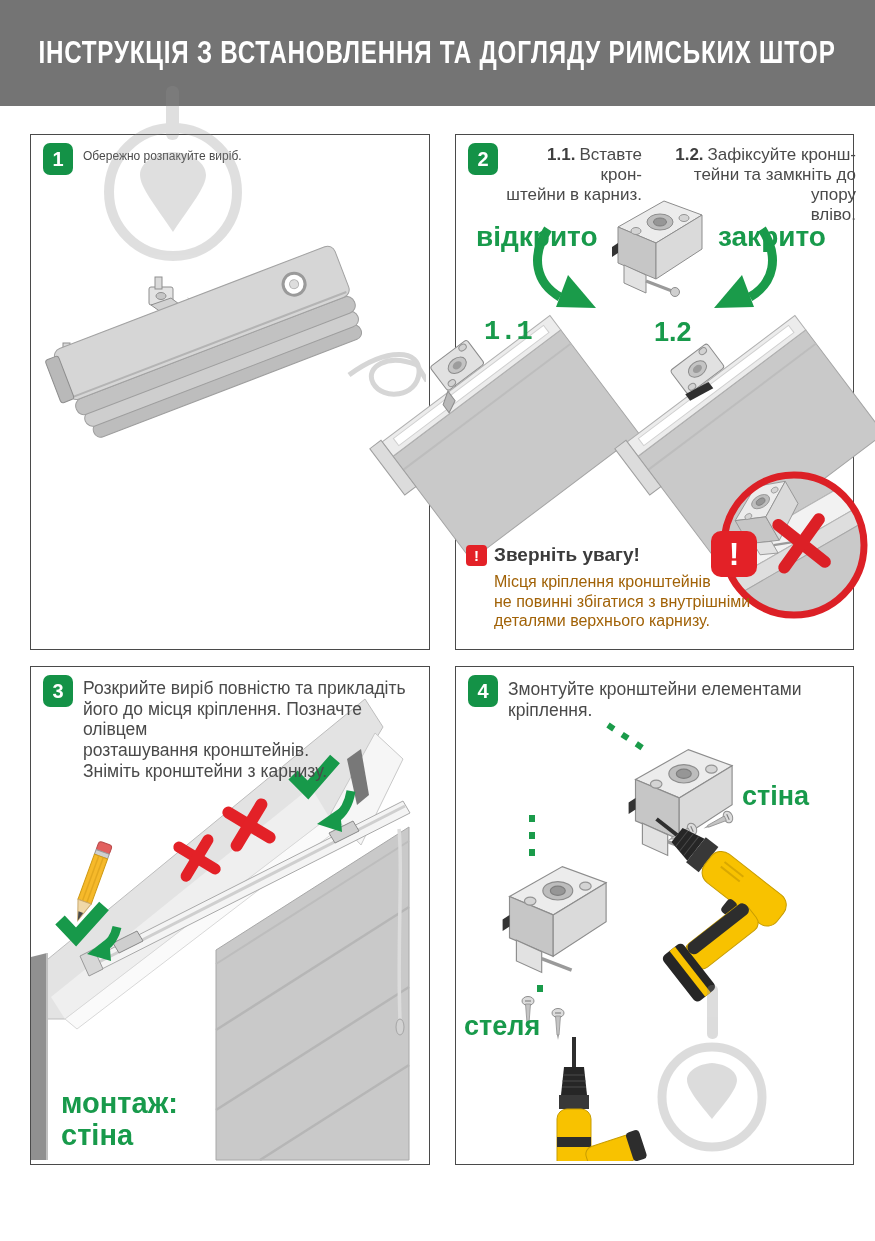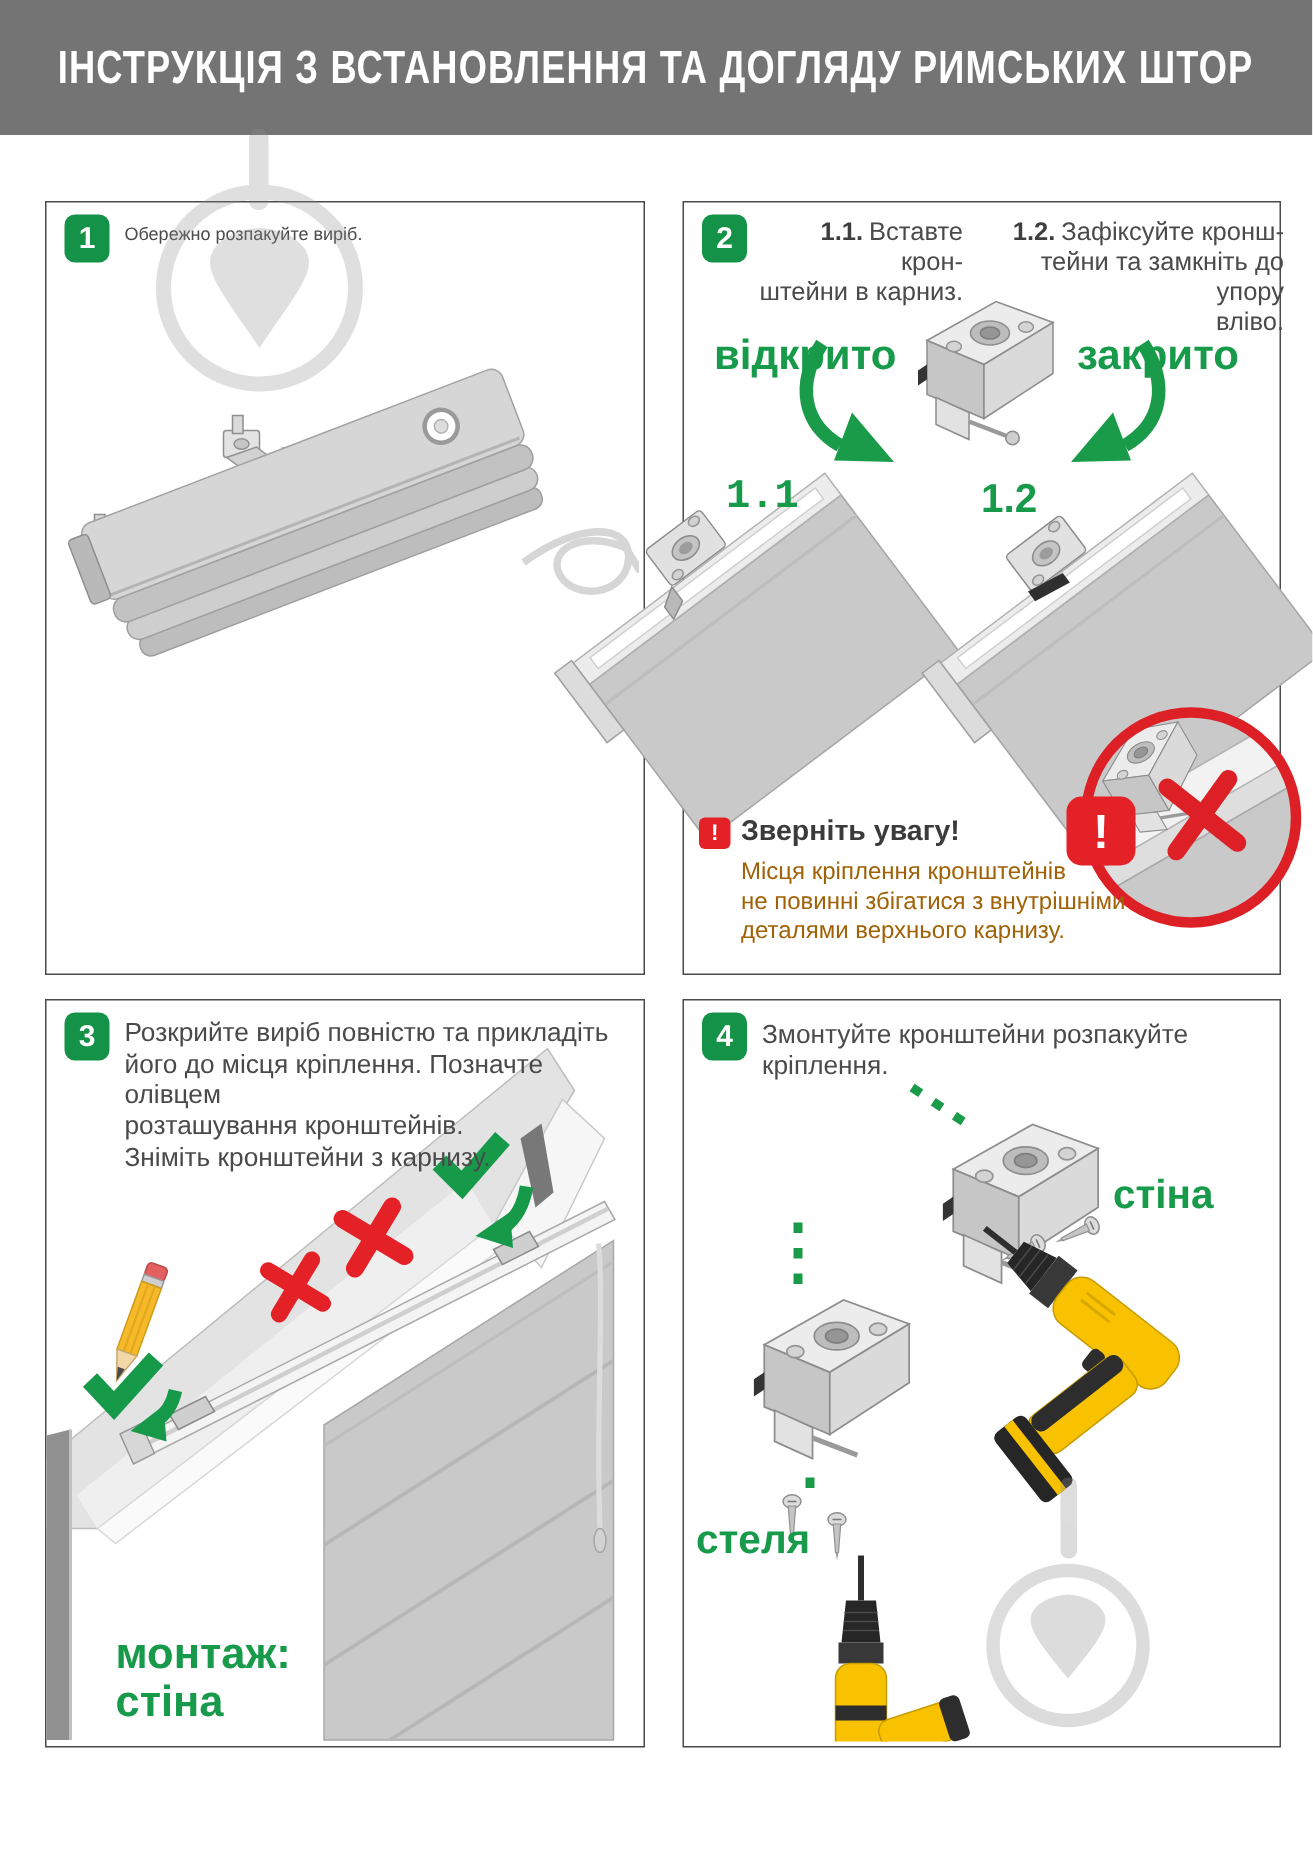--- a/index.html
+++ b/index.html
@@ -1,18 +1,18 @@
 <!DOCTYPE html>
 <html><head>
 <meta charset="utf-8">
 <style>
   html,body{margin:0;padding:0;background:#ffffff;}
   .stage{position:relative;width:875px;height:1241px;background:#ffffff;overflow:hidden;
          font-family:"Liberation Sans","DejaVu Sans",sans-serif;}
-  .header{position:absolute;left:0;top:0;width:875px;height:90px;background:#747474;
+  .header{position:absolute;left:0;top:0;width:875px;height:106px;background:#747474;
           display:flex;align-items:center;justify-content:center;}
   .title-inner{display:inline-block;transform:scaleX(0.78);transform-origin:center;
                white-space:nowrap;color:#ffffff;font-weight:bold;font-size:31px;letter-spacing:1px;}
   .panel{position:absolute;background:#ffffff;border:1.5px solid #4a4a4a;}
   .panel svg.fill{position:absolute;left:0;top:0;}
   .badge{position:absolute;left:12px;top:8px;width:30px;height:32px;background:#149247;
          border-radius:7px;color:#ffffff;font-weight:bold;font-size:20px;
          display:flex;align-items:center;justify-content:center;z-index:4;}
   .ptext{position:absolute;color:#4a4a4a;z-index:4;white-space:pre-line;}
   .cols{position:absolute;left:50px;top:10px;display:flex;gap:14px;z-index:4;text-align:right;}
@@ -251,21 +251,21 @@
         <polygon points="52,236 66,236 59,256" fill="#f0d8a8" stroke="#c9a96d"></polygon>
         <polygon points="56.5,247 61.5,247 59,256" fill="#4a4a4a"></polygon>
       </g>
     </svg>
 
     <div class="badge">3</div>
     <div class="ptext" style="left:52px;top:11px;font-size:17.5px;line-height:1.18;width:340px;">Розкрийте виріб повністю та прикладіть
 його до місця кріплення. Позначте олівцем
 розташування кронштейнів.
 Зніміть кронштейни з карнизу.</div>
-    <div class="lbl" style="left:30px;top:420px;font-size:29px;margin-left:16px;">монтаж:
+    <div class="lbl" style="left:30px;top:420px;font-size:29px;">монтаж:
 стіна</div>
   </section>
 
   <section class="panel" id="panel4" style="left:455px;top:666px;width:397px;height:497px;">
     <svg class="fill" width="394" height="494" viewBox="0 0 394 494">
       <defs>
         <g id="b3d4">
           <path d="M10,30 L56,4 L94,18 L48,46 Z" fill="#ececec" stroke="#8d8d8d"></path>
           <path d="M10,30 L48,46 L48,82 L10,66 Z" fill="#c6c6c6" stroke="#8d8d8d"></path>
           <path d="M48,46 L94,18 L94,52 L48,82 Z" fill="#dadada" stroke="#8d8d8d"></path>
@@ -340,21 +340,21 @@
       </g>
 
       <g opacity="0.30" fill="#8f8f8f">
         <rect x="251" y="318" width="11" height="54" rx="5"></rect>
         <circle cx="256" cy="430" r="50" fill="none" stroke="#8f8f8f" stroke-width="9"></circle>
         <path d="M256,396 C270,397 281,404 281,413 C281,422 269,436 256,452 C243,436 231,422 231,413 C231,404 242,397 256,396 Z"></path>
       </g>
     </svg>
 
     <div class="badge">4</div>
-    <div class="ptext" style="left:52px;top:12px;font-size:17.5px;line-height:1.2;width:330px;">Змонтуйте кронштейни розпакуйте
+    <div class="ptext" style="left:52px;top:12px;font-size:17.5px;line-height:1.2;width:330px;">Змонтуйте кронштейни елементами
 кріплення.</div>
     <div class="lbl" style="left:286px;top:114px;font-size:27px;">стіна</div>
     <div class="lbl" style="left:8px;top:344px;font-size:27px;">стеля</div>
   </section>
 
   <svg class="wm" style="left:100px;top:86px;" width="150" height="180" viewBox="0 0 150 180">
     <g opacity="0.28" fill="#8f8f8f">
       <rect x="66" y="0" width="13" height="54" rx="6"></rect>
       <circle cx="73" cy="106" r="64" fill="none" stroke="#8f8f8f" stroke-width="10"></circle>
       <path d="M73,66 C92,67 106,77 106,89 C106,101 91,119 73,146 C55,119 40,101 40,89 C40,77 54,67 73,66 Z"></path>

